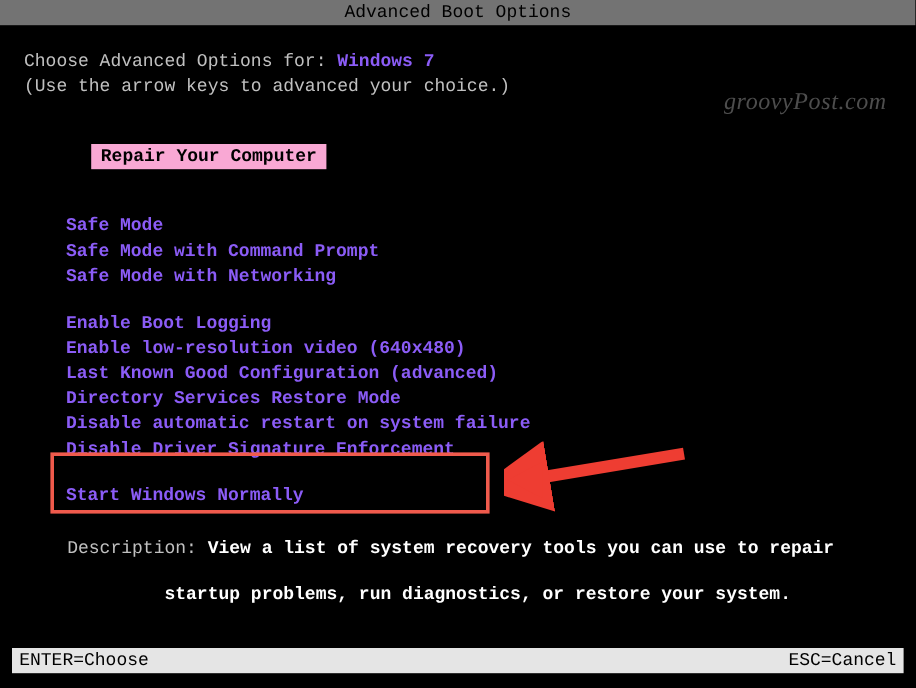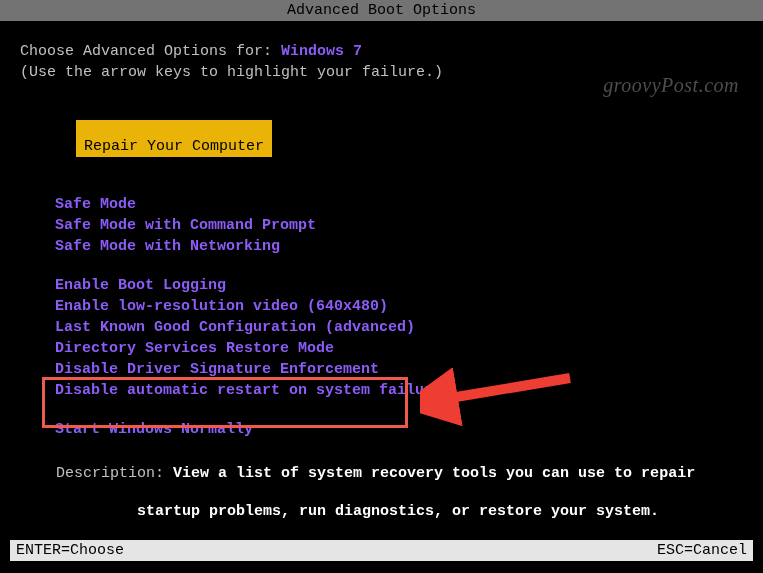--- a/index.html
+++ b/index.html
@@ -23,24 +23,25 @@
   }
   .content {
     padding: 18px 20px 0 20px;
   }
   .line {
     margin: 4px 0;
     white-space: pre;
   }
   .bold { font-weight: bold; color: #8b5cf6; }
   .selected {
-    background: #eab308;
+    background: #f9a8d4;
     color: #000;
     display: inline-block;
-    padding: 18px 8px 2px 8px;
+    padding: 2px 8px 2px 8px;
+    font-weight: bold;
   }
   .indent { margin-left: 35px; }
   .gap { height: 14px; }
   .footer-bar {
     position: absolute;
     bottom: 12px;
     left: 10px;
     right: 10px;
     background: #e5e5e5;
     color: #000;
@@ -84,42 +85,42 @@
 </head>
 <body>
 
 <div class="title-bar">
   <span>Advanced Boot Options</span>
 </div>
 
 <div class="content">
 
   <div class="line"><span>Choose Advanced Options for: </span><span class="bold">Windows 7</span></div>
-  <div class="line">(Use the arrow keys to highlight your failure.)</div>
+  <div class="line">(Use the arrow keys to advanced your choice.)</div>
 
   <div class="gap"></div>
 
   <div class="line" style="margin-left:20px;">
     <span class="selected">Repair Your Computer</span>
   </div>
 
   <div class="gap"></div>
 
   <div class="line indent bold">Safe Mode</div>
   <div class="line indent bold">Safe Mode with Command Prompt</div>
   <div class="line indent bold">Safe Mode with Networking</div>
 
   <div class="gap"></div>
 
   <div class="line indent bold">Enable Boot Logging</div>
   <div class="line indent bold">Enable low-resolution video (640x480)</div>
   <div class="line indent bold">Last Known Good Configuration (advanced)</div>
   <div class="line indent bold">Directory Services Restore Mode</div>
+  <div class="line indent bold">Disable automatic restart on system failure</div>
   <div class="line indent bold">Disable Driver Signature Enforcement</div>
-  <div class="line indent bold">Disable automatic restart on system failure</div>
 
   <div class="gap"></div>
 
   <div class="line indent bold">Start Windows Normally</div>
 
   <div class="desc-block line">
     <span>Description: </span><span class="desc-text">View a list of system recovery tools you can use to repair</span>
   </div>
   <div class="line" style="margin-left:0;">             <span class="desc-text">startup problems, run diagnostics, or restore your system.</span></div>
 

